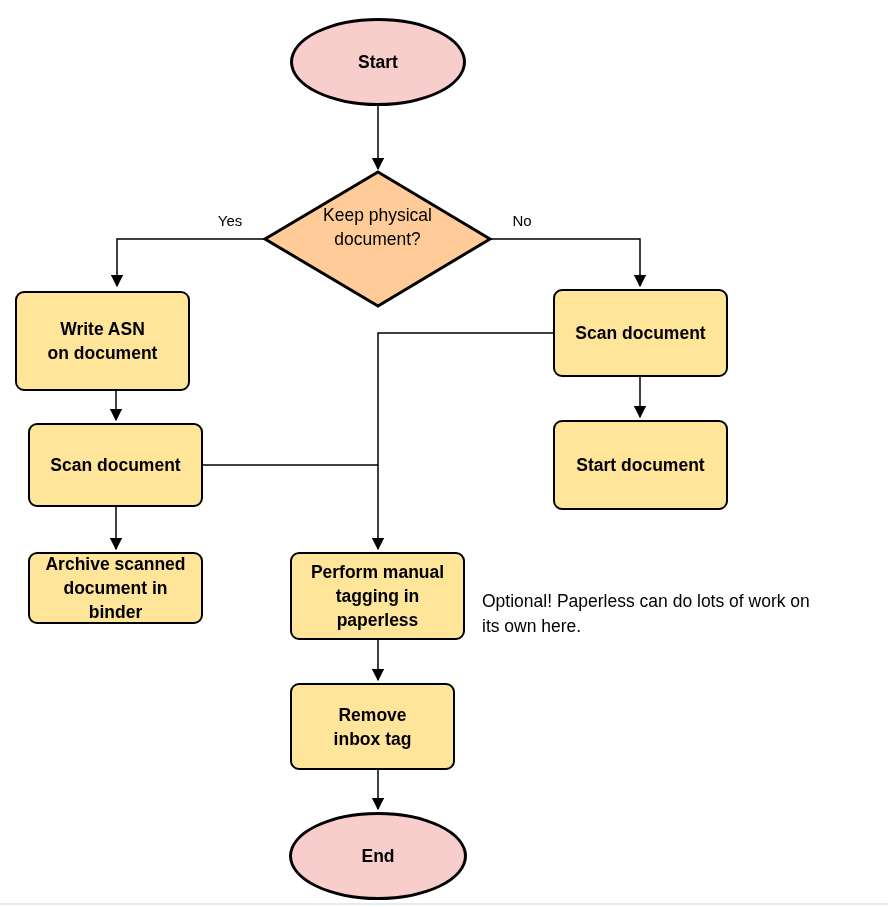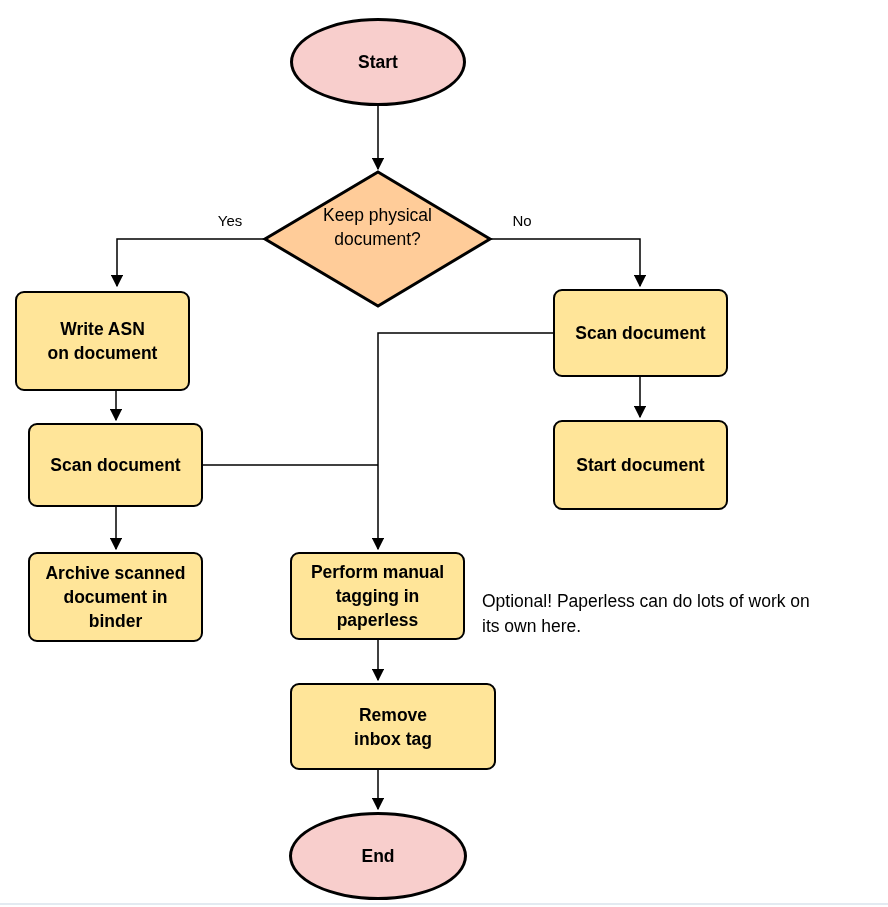--- a/index.html
+++ b/index.html
@@ -129,21 +129,21 @@
 
   <div class="node process" style="left:15px; top:291px; width:175px; height:100px;">
     <span class="label">Write ASN
 on document</span>
   </div>
 
   <div class="node process" style="left:28px; top:423px; width:175px; height:84px;">
     <span class="label">Scan document</span>
   </div>
 
-  <div class="node process" style="left:28px; top:552px; width:175px; height:90px;">
+  <div class="node process" style="left:28px; top:552px; width:175px; height:72px;">
     <span class="label">Archive scanned
 document in
 binder</span>
   </div>
 
   <div class="node process" style="left:553px; top:289px; width:175px; height:88px;">
     <span class="label">Scan document</span>
   </div>
 
   <div class="node process" style="left:553px; top:420px; width:175px; height:90px;">
@@ -152,21 +152,21 @@
 
   <div class="node process" style="left:290px; top:552px; width:175px; height:88px;">
     <span class="label">Perform manual
 tagging in
 paperless</span>
   </div>
 
   <div class="annotation" style="left:482px; top:589px; width:400px;">Optional! Paperless can do lots of work on
 its own here.</div>
 
-  <div class="node process" style="left:290px; top:683px; width:206px; height:87px;">
+  <div class="node process" style="left:290px; top:683px; width:165px; height:87px;">
     <span class="label">Remove
 inbox tag</span>
   </div>
 
   <div class="node terminal" style="left:289px; top:812px; width:178px; height:88px;">
     <span class="label">End</span>
   </div>
 
 </div>
 

